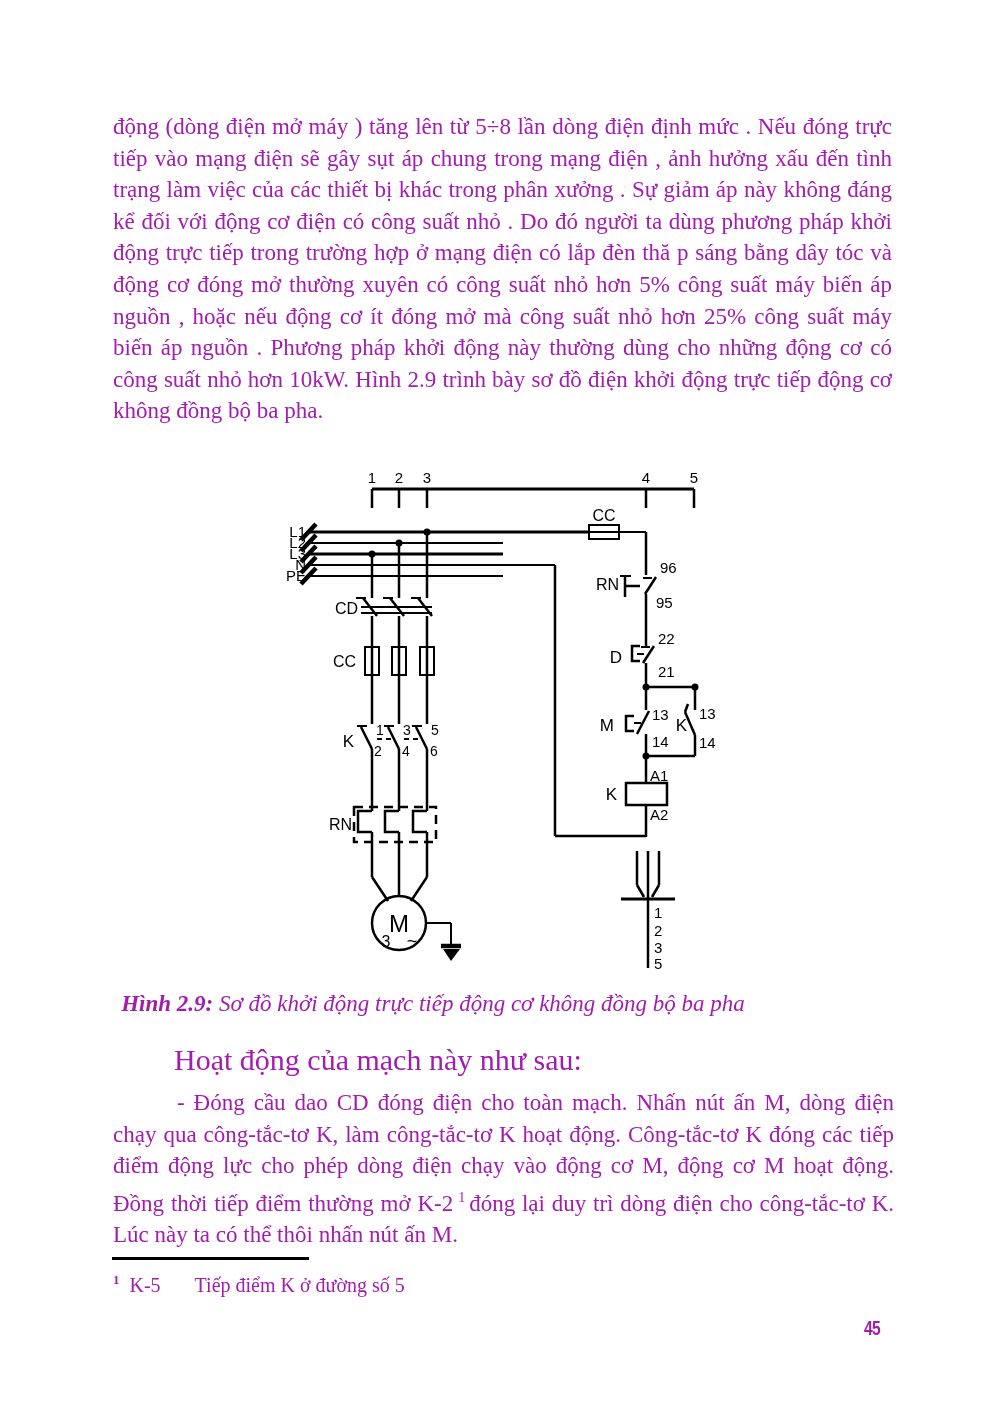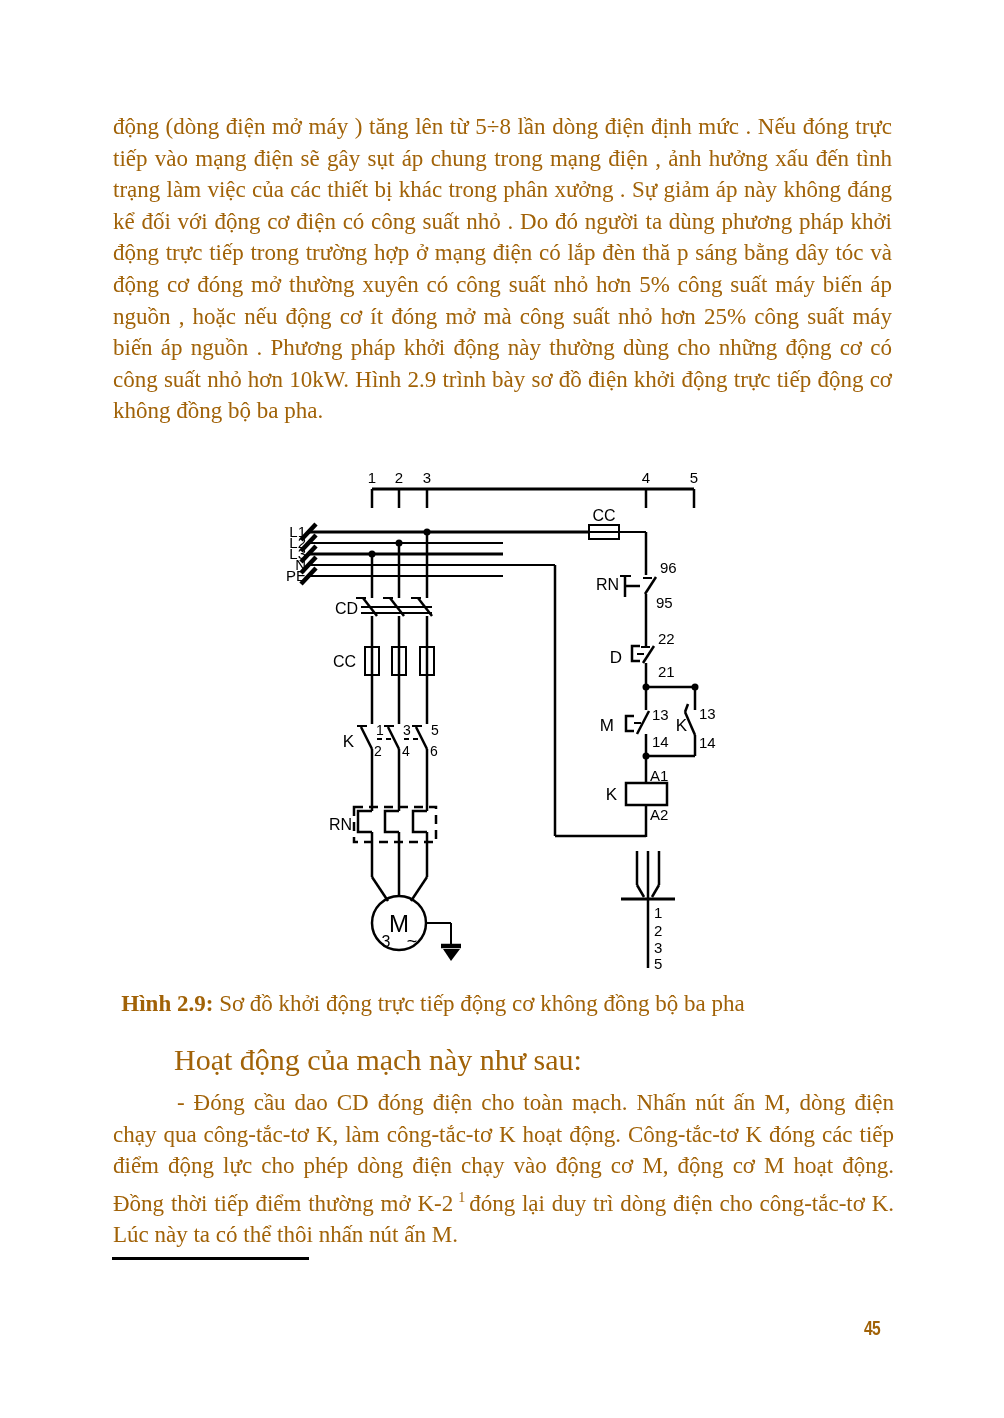--- a/index.html
+++ b/index.html
@@ -1,23 +1,23 @@
 <!DOCTYPE html>
 <html><head>
 <meta charset="utf-8">
 <style>
   html,body{margin:0;padding:0;background:#fff;}
-  .page{position:relative;width:1004px;height:1418px;background:#fff;color:#a16207;
+  .page{position:relative;width:1004px;height:1418px;background:#fff;color:#a21caf;
         font-family:"Liberation Serif", serif;overflow:hidden;}
   .para{position:absolute;font-size:23px;line-height:31.6px;text-align:justify;}
   #para1{left:113px;top:111px;width:779px;}
   #intro{left:174px;top:1044px;font-size:30px;}
   #bullet{left:113px;top:1087px;width:781px;text-indent:64px;}
   #caption{position:absolute;left:0;top:991px;width:866px;text-align:center;
-           font-size:23px;}
+           font-size:23px;font-style:italic;}
   #caption .capb{font-weight:bold;}
   #fnrule{position:absolute;left:112px;top:1257px;width:197px;height:3px;background:#000;}
   #footnote{position:absolute;left:113px;top:1272px;font-size:20px;}
   #footnote .fn-marker{font-size:13px;vertical-align:8px;font-weight:bold;}
   #footnote .fn-term{margin-left:10px;}
   #footnote .fn-def{margin-left:34px;}
   #pagenum{position:absolute;left:864px;top:1317px;font-family:"Liberation Sans",sans-serif;
            font-weight:bold;font-size:20px;transform:scale(0.78,1);transform-origin:left top;
            letter-spacing:-1px;}
   sup.ref{font-size:14px;vertical-align:9px;margin-left:5px;margin-right:4px;}
@@ -245,16 +245,19 @@
   </div>
 
   <div class="para" id="intro">Hoạt động của mạch này như sau:</div>
 
   <div class="para" id="bullet">
     <span>- Đóng cầu dao CD đóng điện cho toàn mạch. Nhấn nút ấn M, dòng điện chạy qua công-tắc-tơ K, làm công-tắc-tơ K hoạt động. Công-tắc-tơ K đóng các tiếp điểm động lực cho phép dòng điện chạy vào động cơ M, động cơ M hoạt động. Đồng thời tiếp điểm thường mở K-2</span><sup class="ref">1</sup><span>đóng lại duy trì dòng điện cho công-tắc-tơ K. Lúc này ta có thể thôi nhấn nút ấn M.</span>
   </div>
 
   <div id="fnrule"></div>
 
+  <div id="footnote">
+    <span class="fn-marker">1</span><span class="fn-term">K-5</span><span class="fn-def">Tiếp điểm K ở đường số 5</span>
+  </div>
 
   <div id="pagenum">45</div>
 
 </div>
 
 </body></html>

